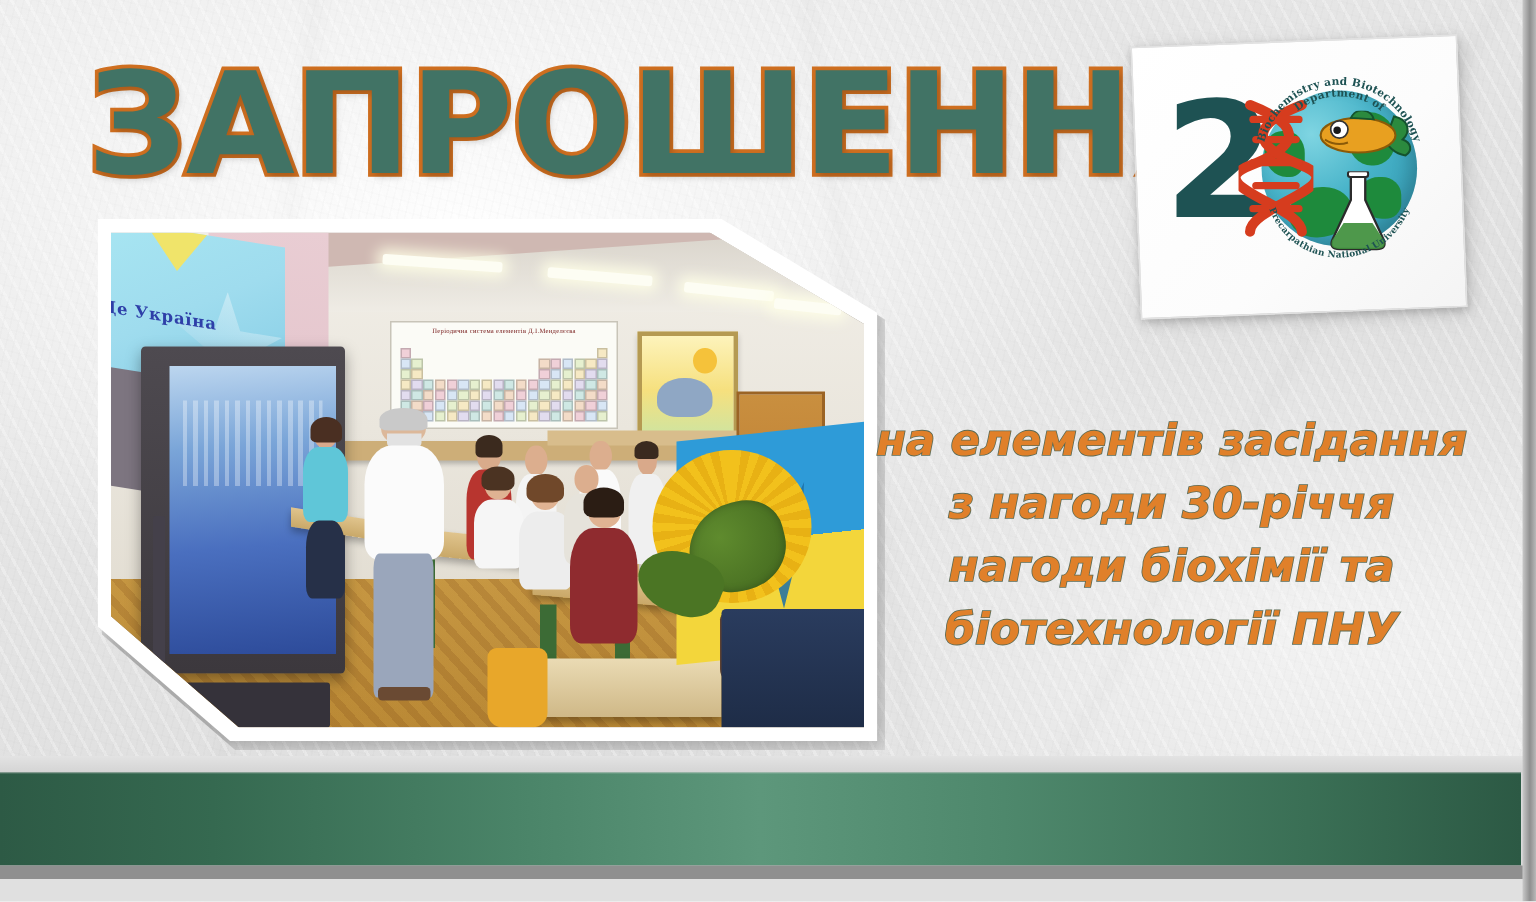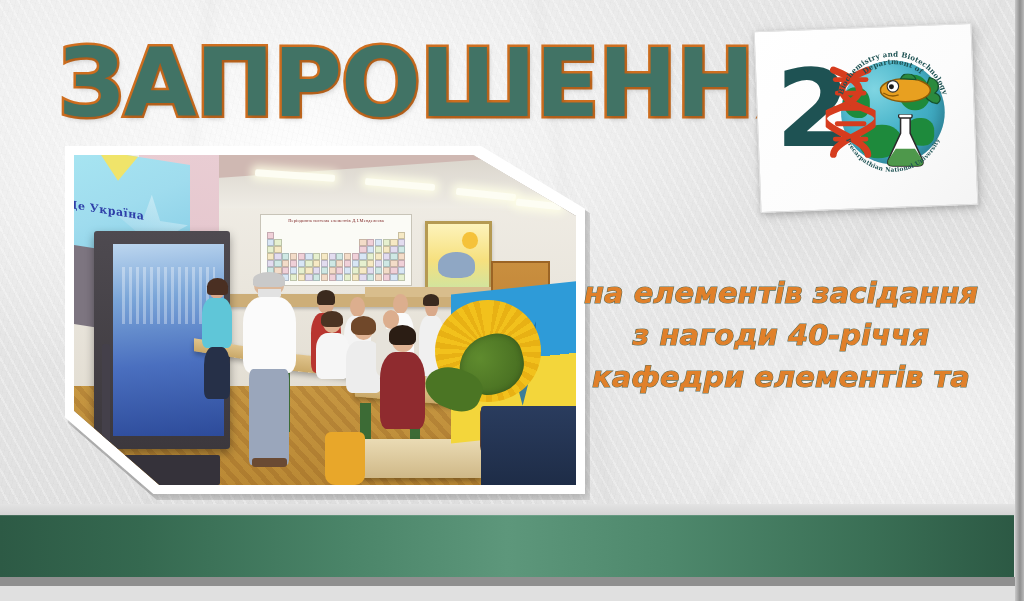--- a/index.html
+++ b/index.html
@@ -714,22 +714,23 @@
           <path id="arcBot" d="M 6,58 A 52,52 0 0 0 110,58" fill="none"></path>
         </defs>
         <text class="arc-text arc-text-b"><textPath href="#arcBot" startOffset="50%" text-anchor="middle">Precarpathian National University</textPath></text>
       </svg>
 
     </div>
   </div>
 
   <div class="sub-wrap">
     <div class="sub-line">на елементів засідання</div>
-    <div class="sub-line">з нагоди 40-річчя</div>
-    <div class="sub-line">кафедри елементів та</div>
+    <div class="sub-line">з нагоди 30-річчя</div>
+    <div class="sub-line">нагоди біохімії та</div>
+    <div class="sub-line">біотехнології ПНУ</div>
   </div>
 
   <div class="band-outer">
     <div class="band-gray-top"></div>
     <div class="band-green"></div>
     <div class="band-gray-bottom"></div>
     <div class="band-foot"></div>
   </div>
 
   <div class="edge-right"></div>

